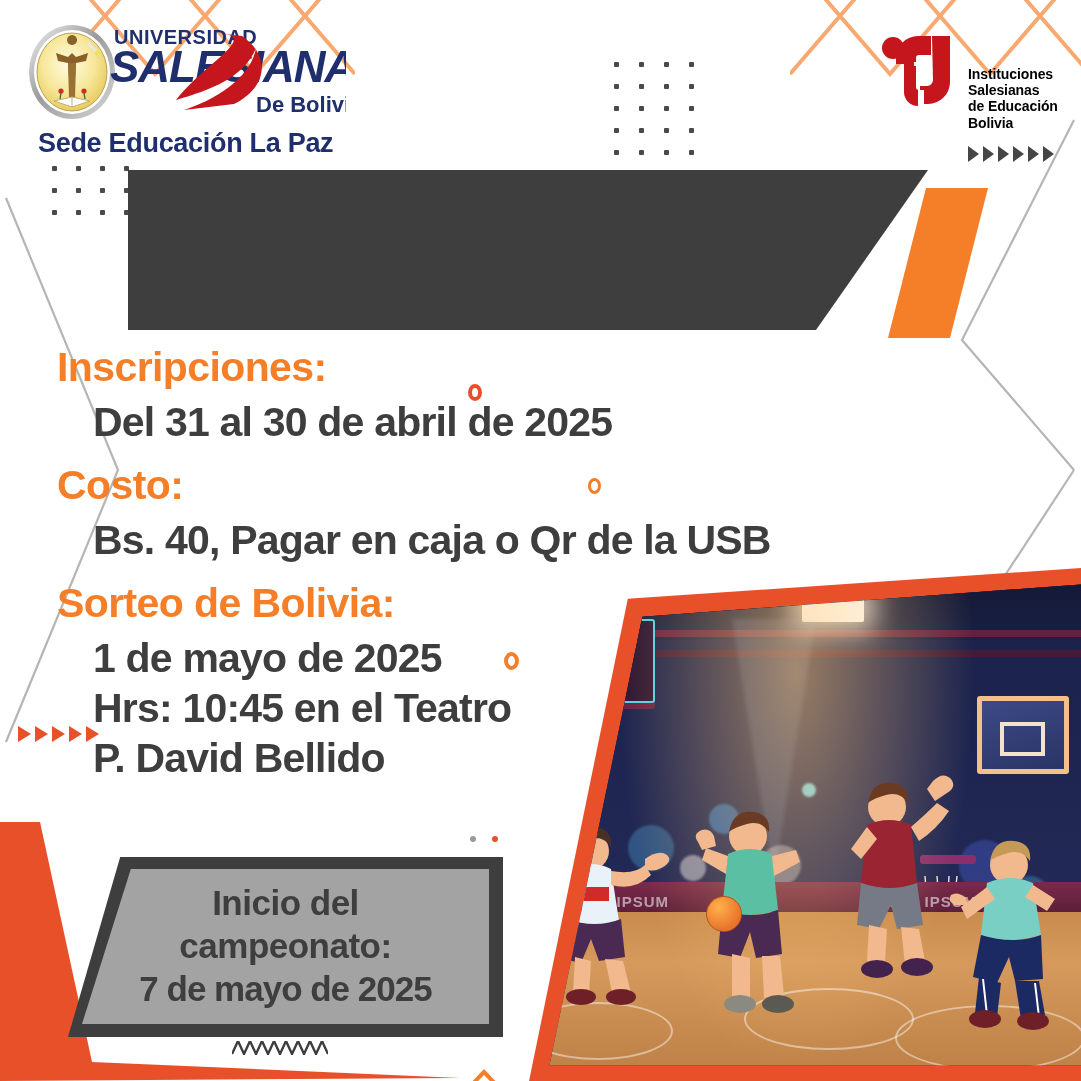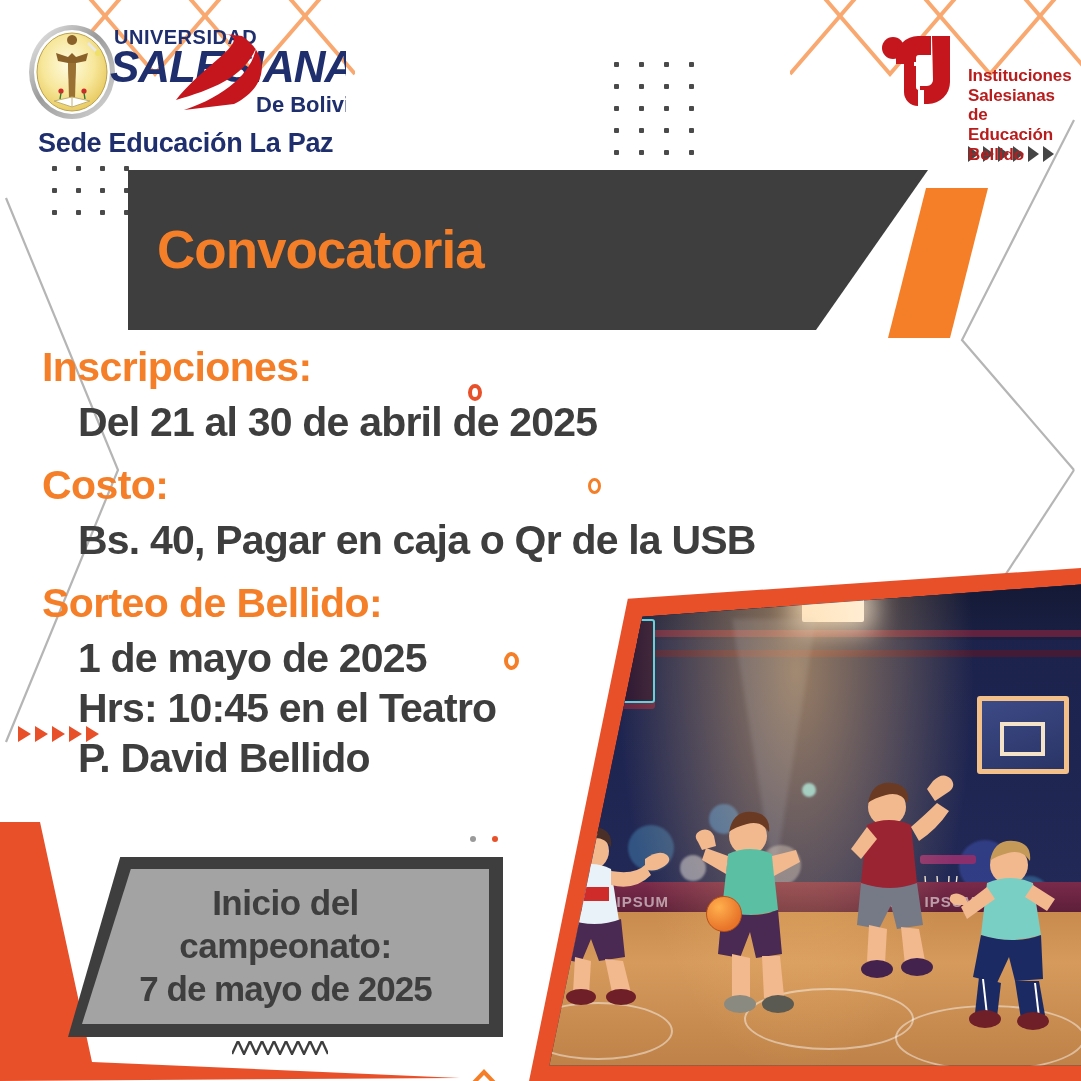--- a/index.html
+++ b/index.html
@@ -45,22 +45,22 @@
     font-weight:bold; font-size:27px; color:#1F2F6E;
     letter-spacing:-0.3px; white-space:nowrap;
   }
 
   
   #ius-logo { position:absolute; left:872px; top:30px; width:190px; height:90px; }
   #ius-mark { position:absolute; left:0; top:0; width:92px; height:86px; }
   #ius-text {
     position:absolute; left:96px; top:36px;
     font-family:"Liberation Sans", sans-serif;
-    font-size:17px; font-weight:bold; line-height:1.16;
-    color:#b91c1c; letter-spacing:-0.1px;
+    font-size:14px; font-weight:bold; line-height:1.16;
+    color:#000000; letter-spacing:-0.1px;
   }
 
   
   #title-banner {
     position:absolute; left:128px; top:170px; width:800px; height:160px;
     background:#3E3E3E;
     clip-path: polygon(0 0, 100% 0, 86% 100%, 0 100%);
     display:flex; flex-direction:column; justify-content:center;
     padding-left:29px;
   }
@@ -69,21 +69,21 @@
     background:#F57F28;
     clip-path: polygon(38% 0, 100% 0, 62% 100%, 0 100%);
   }
   .title-line {
     font-family:"Liberation Sans", sans-serif;
     font-weight:bold; font-size:53px; line-height:1.05;
     color:#F57F28; letter-spacing:-1px; white-space:nowrap;
   }
 
   
-  #body-text { position:absolute; left:0; top:345px; width:960px; }
+  #body-text { position:absolute; left:15px; top:345px; width:960px; }
   .label {
     font-family:"Liberation Sans", sans-serif;
     font-weight:bold; font-size:41px; color:#F57F28;
     letter-spacing:-0.6px; margin-left:42px; line-height:1.12;
     white-space:nowrap;
   }
   .value {
     font-family:"Liberation Sans", sans-serif;
     font-weight:bold; font-size:41px; color:#3E3E3E;
     letter-spacing:-0.8px; margin-left:78px; line-height:1.22;
@@ -369,39 +369,38 @@
         <path d="M46 6 a22 22 0 0 0 -22 22 v6 h20 v-6 a3 3 0 0 1 3 -3 h12 v-19 z"></path>
         <path d="M60 6 h18 v46 a22 22 0 0 1 -22 22 h-8 v-18 h7 a6 6 0 0 0 6 -6 z"></path>
       </g>
       <rect x="42" y="32" width="10" height="4" fill="#ffffff"></rect>
       <rect x="46" y="60" width="6" height="16" fill="#ffffff"></rect>
     </svg>
     <div id="ius-text">
       <div>Instituciones</div>
       <div>Salesianas</div>
       <div>de Educación</div>
-      <div>Bellido</div>
+      <div>Bolivia</div>
     </div>
   </div>
 
   <div id="title-accent"></div>
   <div id="title-banner">
-    <div class="title-line">Convocatoria</div>
   </div>
 
   <div id="body-text">
     <div class="label">Inscripciones:</div>
     <div class="gap-sm"></div>
-    <div class="value">Del 21 al 30 de abril de 2025</div>
+    <div class="value">Del 31 al 30 de abril de 2025</div>
     <div class="gap-md"></div>
     <div class="label">Costo:</div>
     <div class="gap-sm"></div>
     <div class="value">Bs. 40, Pagar en caja o Qr de la USB</div>
     <div class="gap-md"></div>
-    <div class="label">Sorteo de Bellido:</div>
+    <div class="label">Sorteo de Bolivia:</div>
     <div class="gap-sm"></div>
     <div class="value">1 de mayo de 2025</div>
     <div class="value">Hrs: 10:45 en el Teatro</div>
     <div class="value">P. David Bellido</div>
   </div>
 
   <div class="ring" style="left:468px; top:384px; width:14px; height:17px; border-width:4px; border-color:#E8502A;"></div>
   <div class="ring" style="left:588px; top:478px; width:13px; height:16px; border-width:3.5px; border-color:#F57F28;"></div>
   <div class="ring" style="left:504px; top:652px; width:15px; height:18px; border-width:4px; border-color:#F57F28;"></div>
 

